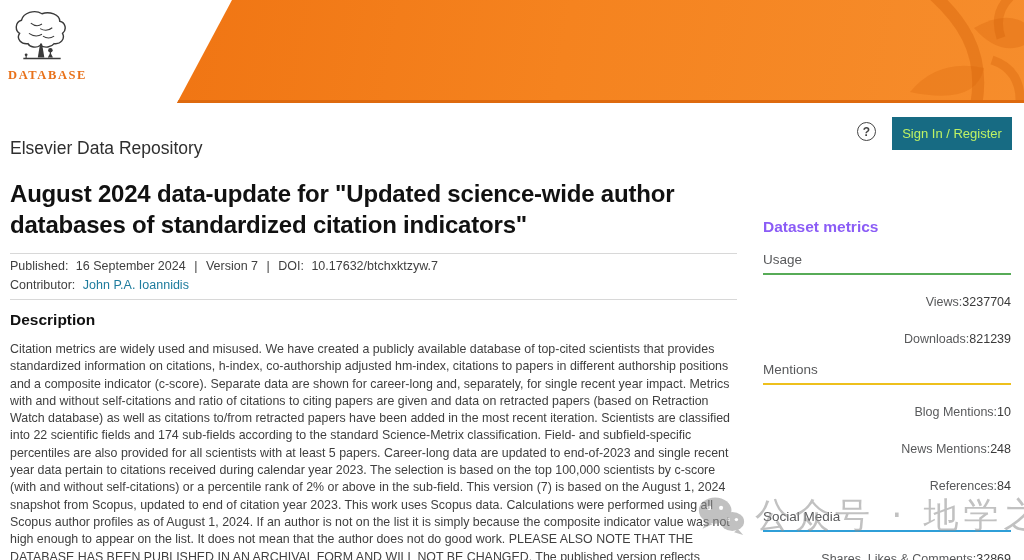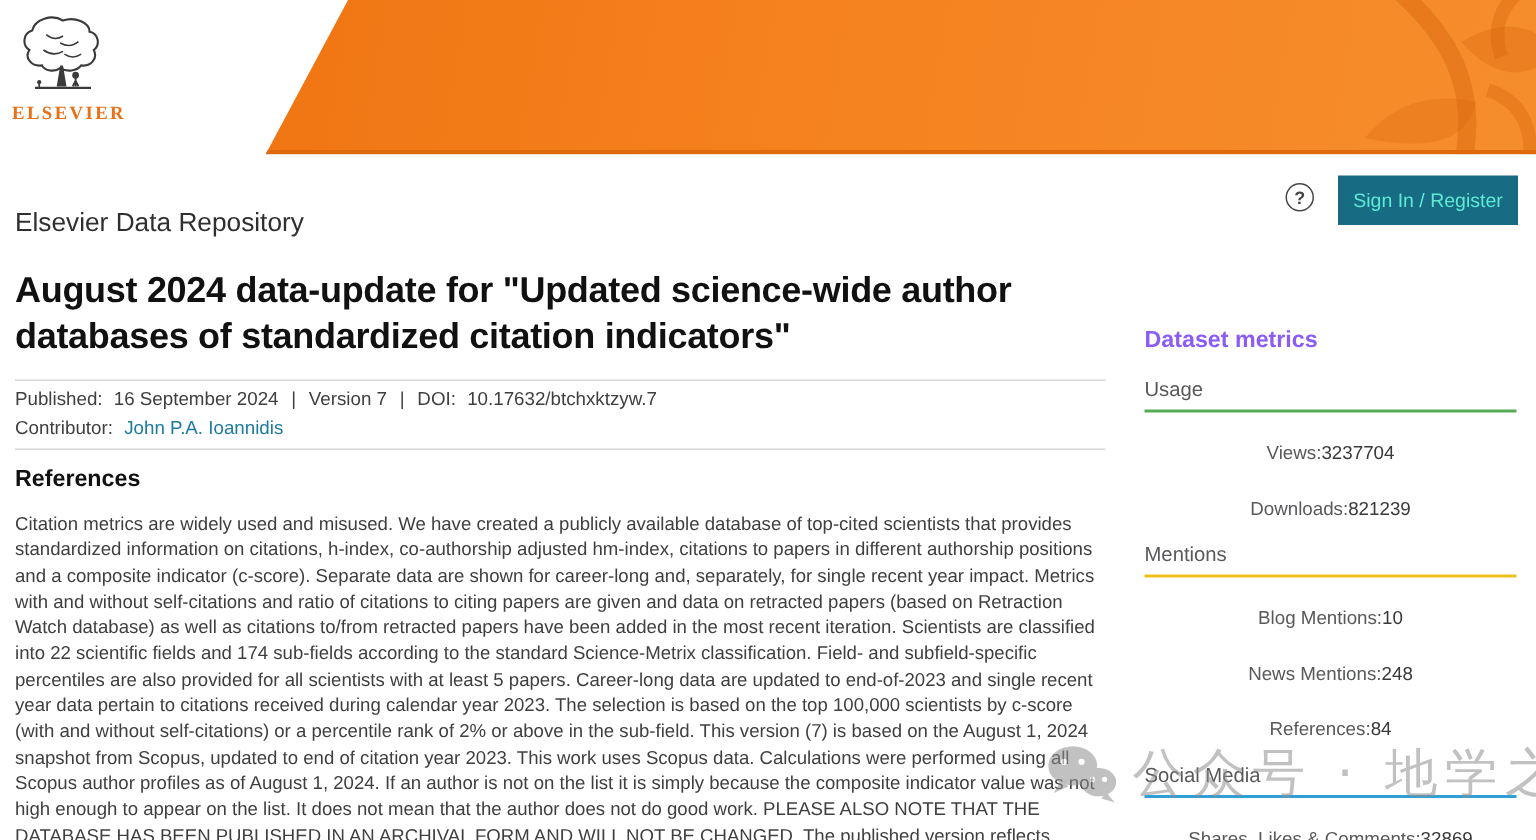--- a/index.html
+++ b/index.html
@@ -36,21 +36,21 @@
     font-size:17.5px; color:#2f2f2f; text-decoration:none;
   }
   .help-icon {
     position:absolute; left:857px; top:122px; width:19px; height:19px;
     border:1.6px solid #454545; border-radius:50%;
     display:flex; align-items:center; justify-content:center;
     font-size:12px; font-weight:700; color:#454545; cursor:pointer;
   }
   .signin-btn {
     position:absolute; left:892px; top:117px; width:120px; height:33px;
-    background:#176b83; color:#5eead4; border:none;
+    background:#176b83; color:#bef264; border:none;
     font-family:"Liberation Sans", sans-serif; font-size:13px;
     display:flex; align-items:center; justify-content:center; cursor:pointer;
   }
 
   
   .dataset-title {
     position:absolute; left:10px; top:178px; width:730px;
     font-size:24px; line-height:31px; font-weight:700; color:#111;
     letter-spacing:-0.2px;
   }
@@ -70,21 +70,21 @@
 
   
   .sidebar { position:absolute; left:763px; top:218px; width:248px; }
   .sb-heading { font-size:15.5px; font-weight:700; color:#8b5cf6; margin-bottom:16px; }
   .sb-section { margin-bottom:13px; }
   .sb-sub {
     font-size:13.5px; color:#58595b; padding-bottom:6px;
     border-bottom:2px solid #000000; margin-bottom:7px;
   }
   .sb-row {
-    display:flex; justify-content:center;
+    display:flex; justify-content:flex-end;
     font-size:12.5px; color:#58595b; padding:3.5px 0;margin-top:16px;
   }
   .sb-row .val { color:#3a3a3a; }
   .plum-row { display:flex; justify-content:space-between; align-items:center; margin-top:40px; }
   .plumx { display:flex; align-items:center; gap:3px; text-decoration:none; cursor:pointer; }
   .plum-word { color:#93268f; font-weight:700; font-size:14.5px; letter-spacing:0.5px; }
   .plum-x { color:#8dc63f; font-weight:700; font-size:14.5px; }
   .view-details { color:#ec4899; font-size:12.5px; text-decoration:none; display:flex; align-items:center; gap:4px; cursor:pointer; }
   .vd-chevron { font-size:15px; line-height:1; }
   .latest-heading { margin-top:20px; font-size:16px; font-weight:700; color:#111; }
@@ -121,21 +121,21 @@
       <path d="M32,4 c-8,-5 -20,-1 -22,7 c-7,2 -7,11 -2,14 c-4,6 2,12 9,11 c2,4 9,5 13,2 c5,3 12,2 15,-2 c7,1 12,-5 9,-11 c5,-4 3,-12 -3,-13 c0,-7 -11,-11 -19,-8 z"></path>
       <path d="M20,14 q6,5 12,1 M30,20 q7,4 13,-1 M18,25 q7,5 14,1 M33,28 q6,4 12,0" stroke-width="1.1"></path>
     </g>
     <path d="M30,36 l-2.5,15 h7 l-2.5,-15 z" fill="#3a3a3a"></path>
     <path d="M12,52 h40" stroke="#3a3a3a" stroke-width="1.6"></path>
     <circle cx="41" cy="43" r="2.4" fill="#3a3a3a"></circle>
     <path d="M41,45 l0,6 M39,51 l2,-4 l2,4" stroke="#3a3a3a" stroke-width="1.4" fill="none"></path>
     <circle cx="15" cy="48" r="1.5" fill="#3a3a3a"></circle>
     <path d="M15,49 l0,3" stroke="#3a3a3a" stroke-width="1.2"></path>
   </svg>
-  <div class="wordmark">ELSEVIER</div>
+  <div class="wordmark">DATABASE</div>
 </a>
 
 <a class="site-title">Elsevier Data Repository</a>
 <div class="help-icon">
   <span>?</span>
 </div>
 <button class="signin-btn">Sign In / Register</button>
 
 <h1 class="dataset-title">August 2024 data-update for "Updated science-wide author databases of standardized citation indicators"</h1>
 
@@ -151,21 +151,21 @@
   <span style="margin-left:4px;">10.17632/btchxktzyw.7</span>
 </div>
 
 <div class="meta-line meta-contrib">
   <span>Contributor:</span>
   <a class="contrib-link" style="margin-left:4px;">John P.A. Ioannidis</a>
 </div>
 
 <div class="rule rule-2"></div>
 
-<h2 class="desc-heading">References</h2>
+<h2 class="desc-heading">Description</h2>
 <p class="desc-body">Citation metrics are widely used and misused. We have created a publicly available database of top-cited scientists that provides standardized information on citations, h-index, co-authorship adjusted hm-index, citations to papers in different authorship positions and a composite indicator (c-score). Separate data are shown for career-long and, separately, for single recent year impact. Metrics with and without self-citations and ratio of citations to citing papers are given and data on retracted papers (based on Retraction Watch database) as well as citations to/from retracted papers have been added in the most recent iteration. Scientists are classified into 22 scientific fields and 174 sub-fields according to the standard Science-Metrix classification. Field- and subfield-specific percentiles are also provided for all scientists with at least 5 papers. Career-long data are updated to end-of-2023 and single recent year data pertain to citations received during calendar year 2023. The selection is based on the top 100,000 scientists by c-score (with and without self-citations) or a percentile rank of 2% or above in the sub-field. This version (7) is based on the August 1, 2024 snapshot from Scopus, updated to end of citation year 2023. This work uses Scopus data. Calculations were performed using all Scopus author profiles as of August 1, 2024. If an author is not on the list it is simply because the composite indicator value was not high enough to appear on the list. It does not mean that the author does not do good work. PLEASE ALSO NOTE THAT THE DATABASE HAS BEEN PUBLISHED IN AN ARCHIVAL FORM AND WILL NOT BE CHANGED. The published version reflects Scopus author profiles at the time of calculation. We thus advise authors to ensure that their Scopus profiles are accurate. REQUESTS FOR CORRECTIONS OF THE SCOPUS</p>
 
 <aside class="sidebar">
   <div class="sb-heading">Dataset metrics</div>
 
   <div class="sb-section">
     <div class="sb-sub" style="border-bottom-color: rgb(87, 171, 87);">Usage</div>
     <div class="sb-row">
       <span>Views:</span>
       <span class="val">3237704</span>

